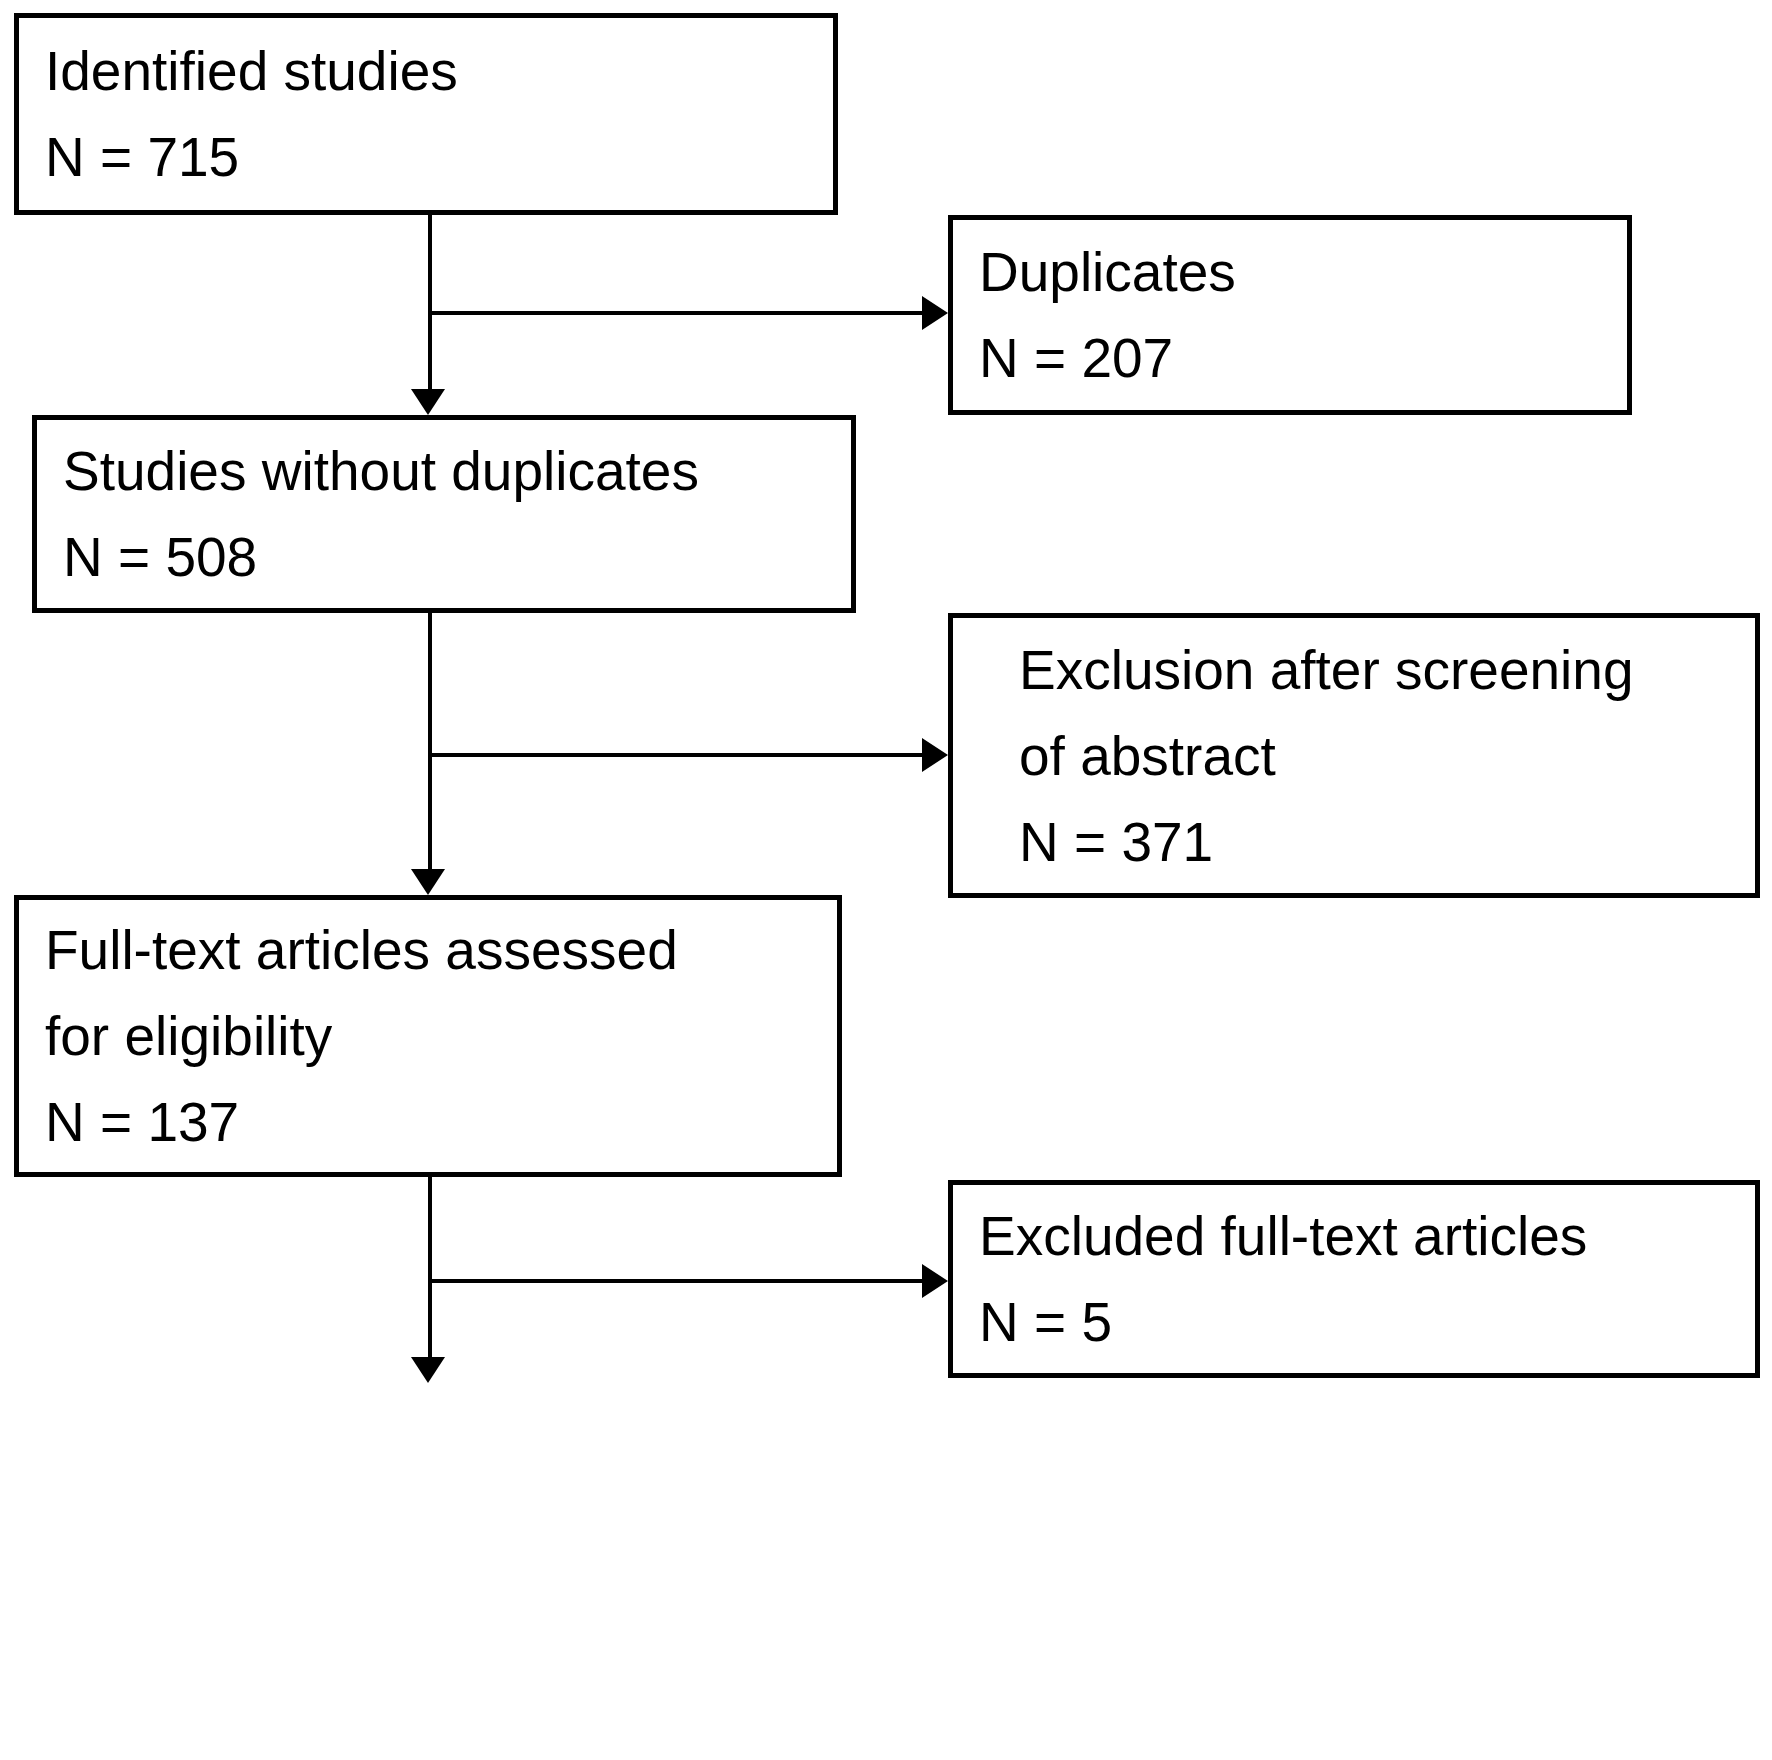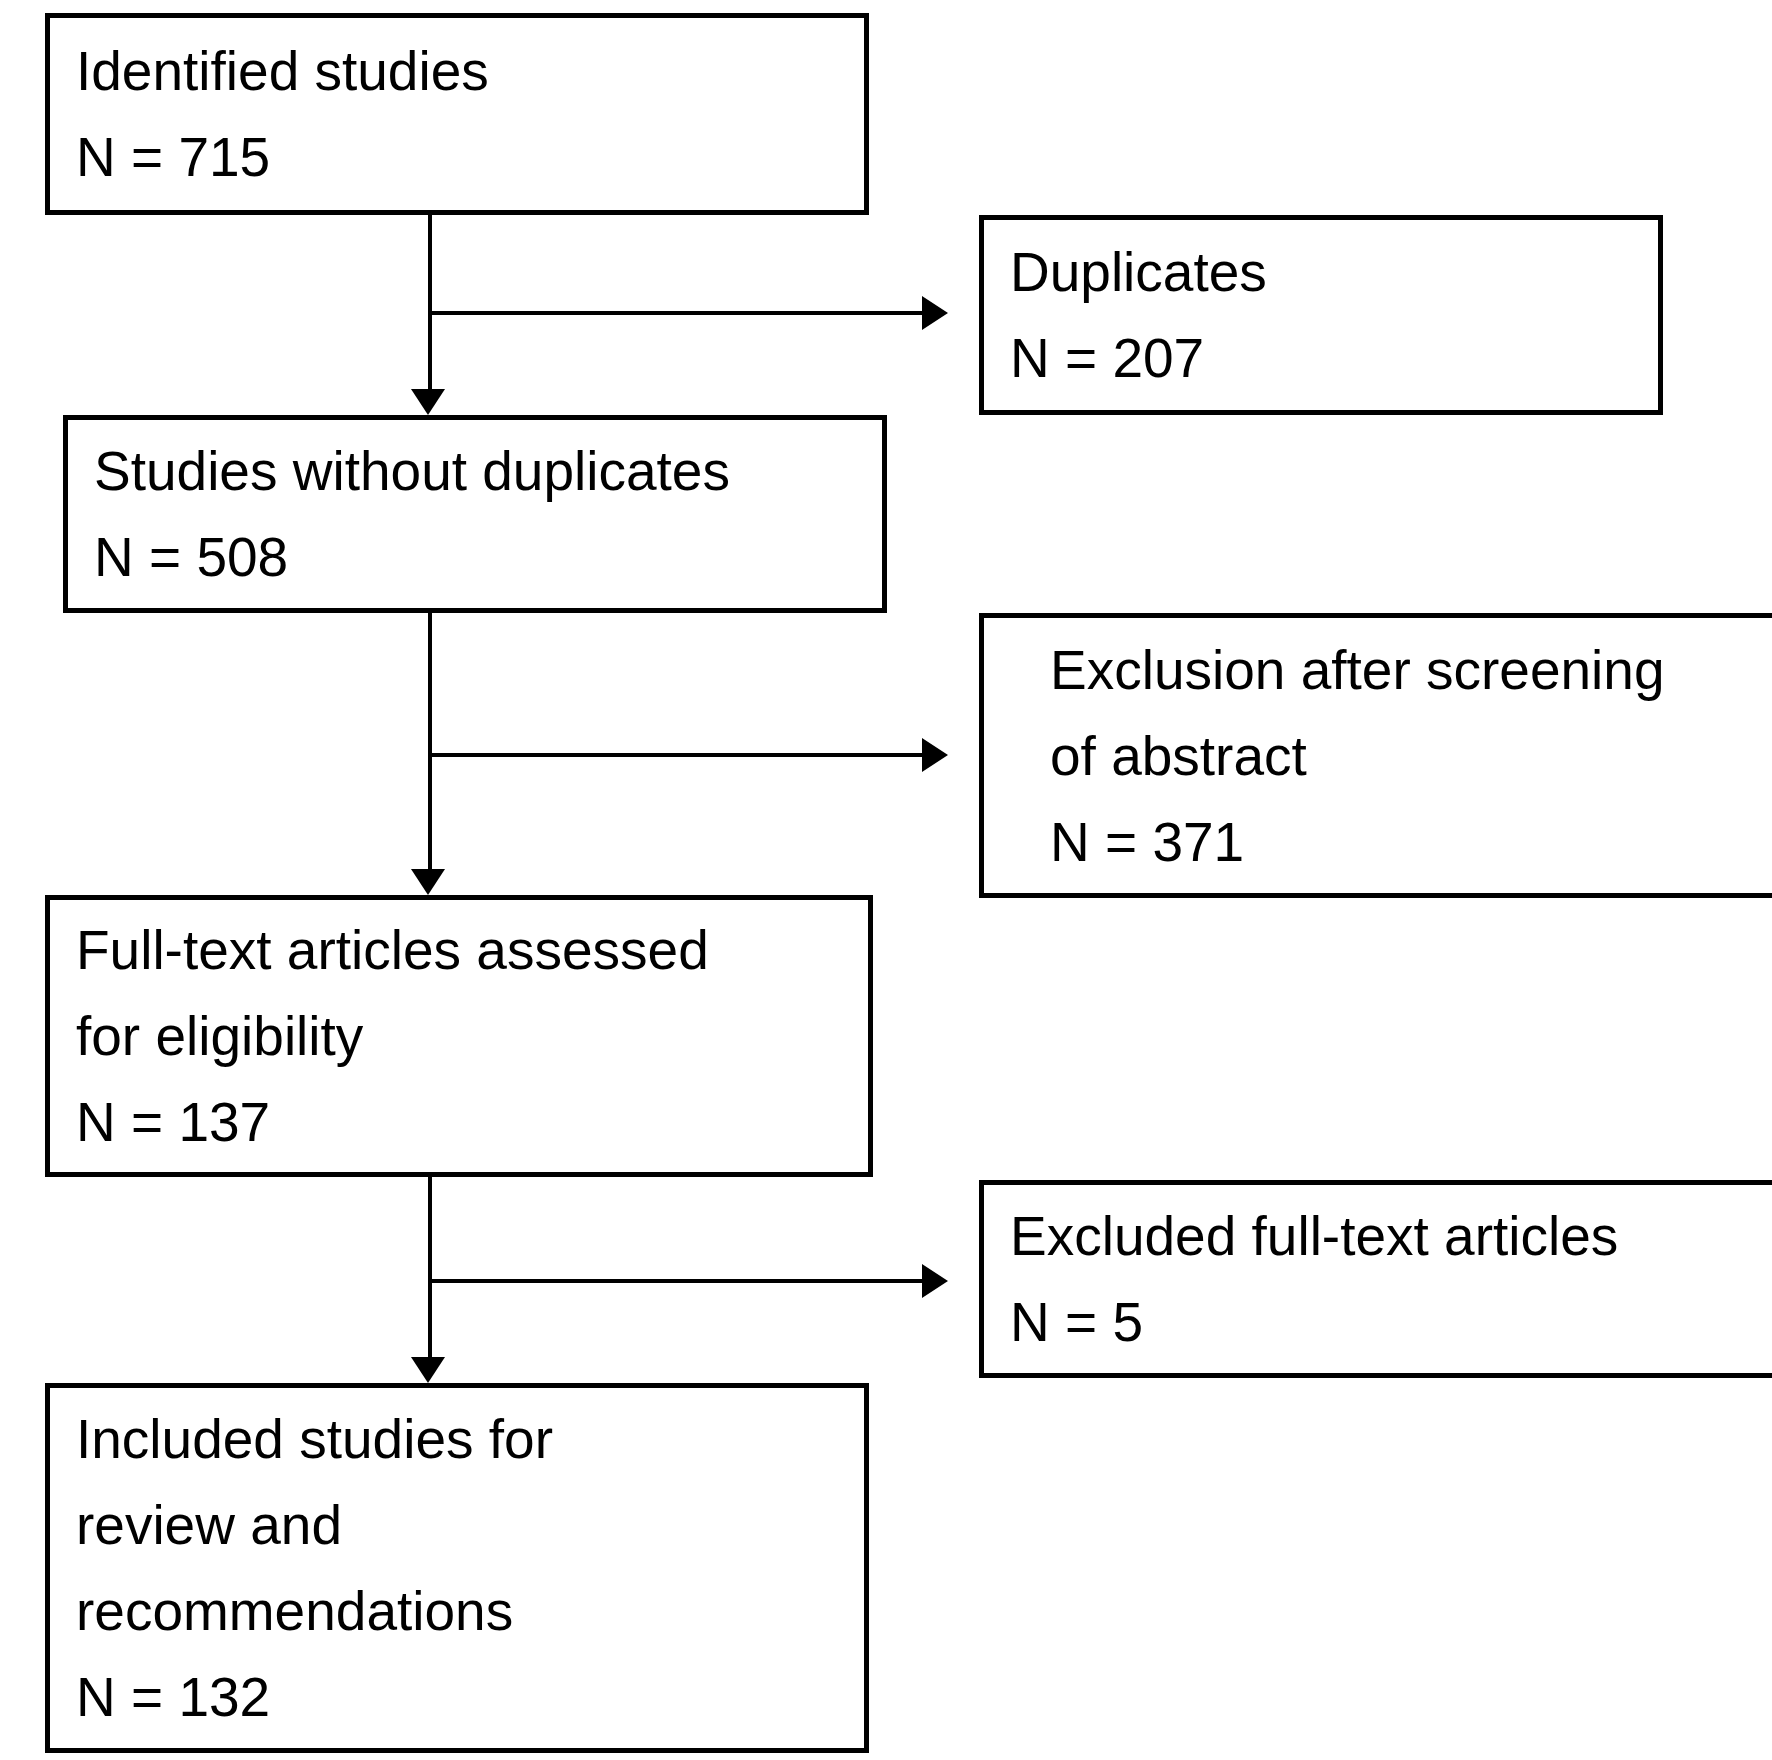--- a/index.html
+++ b/index.html
@@ -17,21 +17,20 @@
   }
   .node {
     position: absolute;
     border: 5px solid #000000;
     background: #ffffff;
     box-sizing: border-box;
     display: flex;
     flex-direction: column;
     justify-content: center;
     align-items: flex-start;
-    margin-left: 31px;
   }
   .node-text {
     white-space: pre-line;
     font-size: 55px;
     line-height: 86px;
     padding-left: 26px;
     padding-right: 8px;
     color: #000000;
   }
   .vline, .hline {
@@ -97,26 +96,20 @@
     <div class="node-text">Studies without duplicates
 N = 508</div>
   </div>
 
   <div class="node" id="n-fulltext">
     <div class="node-text">Full-text articles assessed
 for eligibility
 N = 137</div>
   </div>
 
-  <div class="node" id="n-included">
-    <div class="node-text">Included studies for
-review and
-recommendations
-N = 132</div>
-  </div>
 
   <div class="node" id="n-duplicates">
     <div class="node-text">Duplicates
 N = 207</div>
   </div>
 
   <div class="node" id="n-abstractexcl">
     <div class="node-text">Exclusion after screening
 of abstract
 N = 371</div>

